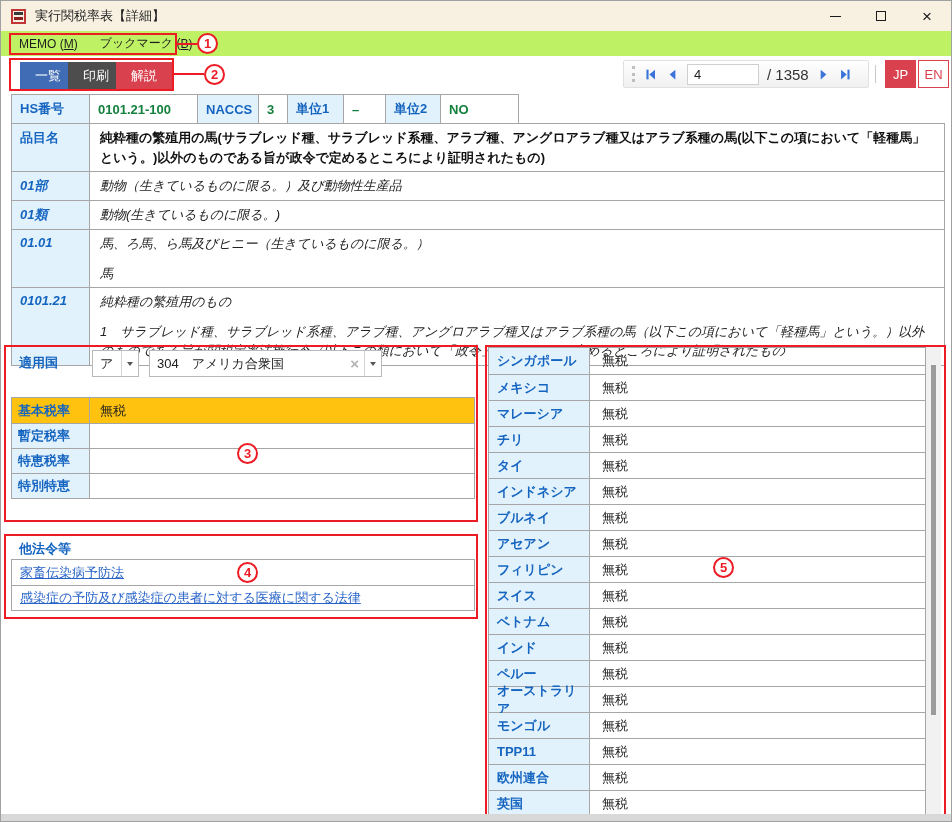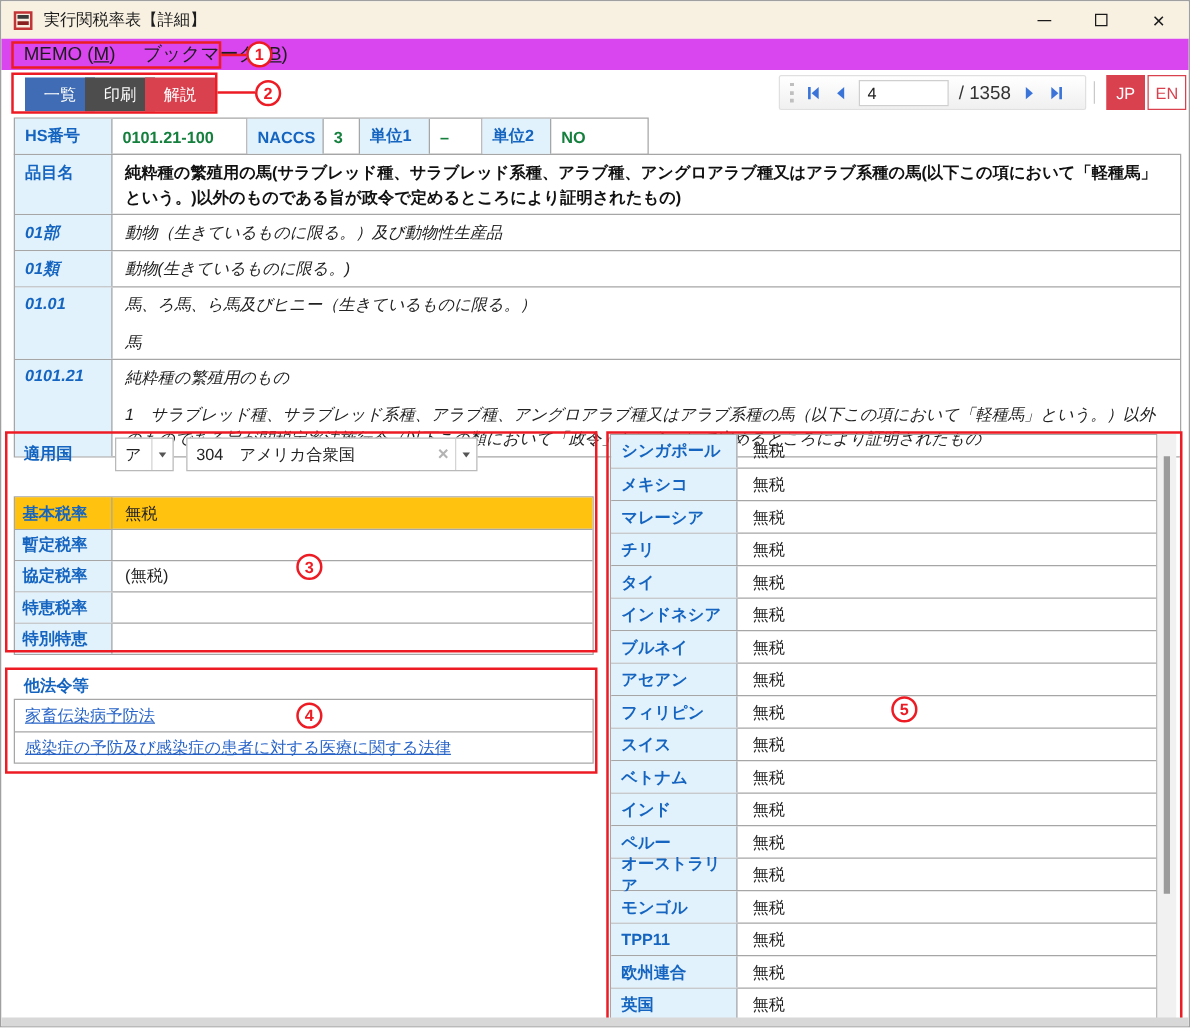--- a/index.html
+++ b/index.html
@@ -12,21 +12,21 @@
   .app-icon::before { content:""; position:absolute; left:1px; top:1px; width:9px; height:3px; background:#3a3a3a; }
   .app-icon::after { content:""; position:absolute; left:1px; top:6px; width:9px; height:3px; background:#8b2020; }
   .title-text { margin-left:9px; font-size:13px; color:#1d1d1d; }
   .win-controls { position:absolute; right:1px; top:0; height:30px; display:flex; }
   .win-btn { width:46px; height:30px; display:flex; align-items:center; justify-content:center; cursor:default; }
   .glyph-min { width:11px; height:1px; background:#1a1a1a; }
   .glyph-max { width:10px; height:10px; border:1px solid #1a1a1a; }
   .glyph-close { font-size:17px; color:#1a1a1a; line-height:1; }
 
   
-  .menubar { position:absolute; left:0; top:30px; width:100%; height:25px; background:#d946ef; display:flex; align-items:center; font-size:15px; color:#1d1d1d; }
+  .menubar { position:absolute; left:0; top:30px; width:100%; height:25px; background:#bef264; display:flex; align-items:center; font-size:12px; color:#1d1d1d; }
   .menu-item { padding:0 11px; height:100%; display:flex; align-items:center; }
   .menu-item:first-child { margin-left:7px; }
   .menu-key { text-decoration:underline; }
 
   
   .tbtn { position:absolute; top:61px; width:56px; height:27px; color:#fff; font-size:13px; display:flex; align-items:center; justify-content:center; cursor:default; }
   .tbtn-list { left:19px; background:#3f6cb4; }
   .tbtn-print { left:67px; background:#4d4d4d; }
   .tbtn-explain { left:115px; background:#d9414e; }
 
@@ -243,24 +243,20 @@
   <div class="rates">
     <div class="rate-row hl">
       <div class="rate-label">基本税率</div>
       <div class="rate-value">無税</div>
     </div>
     <div class="rate-row">
       <div class="rate-label">暫定税率</div>
       <div class="rate-value"></div>
     </div>
     <div class="rate-row">
-      <div class="rate-label">協定税率</div>
-      <div class="rate-value">(無税)</div>
-    </div>
-    <div class="rate-row">
       <div class="rate-label">特恵税率</div>
       <div class="rate-value"></div>
     </div>
     <div class="rate-row">
       <div class="rate-label">特別特恵</div>
       <div class="rate-value"></div>
     </div>
   </div>
 
   <div class="laws-title">他法令等</div>

